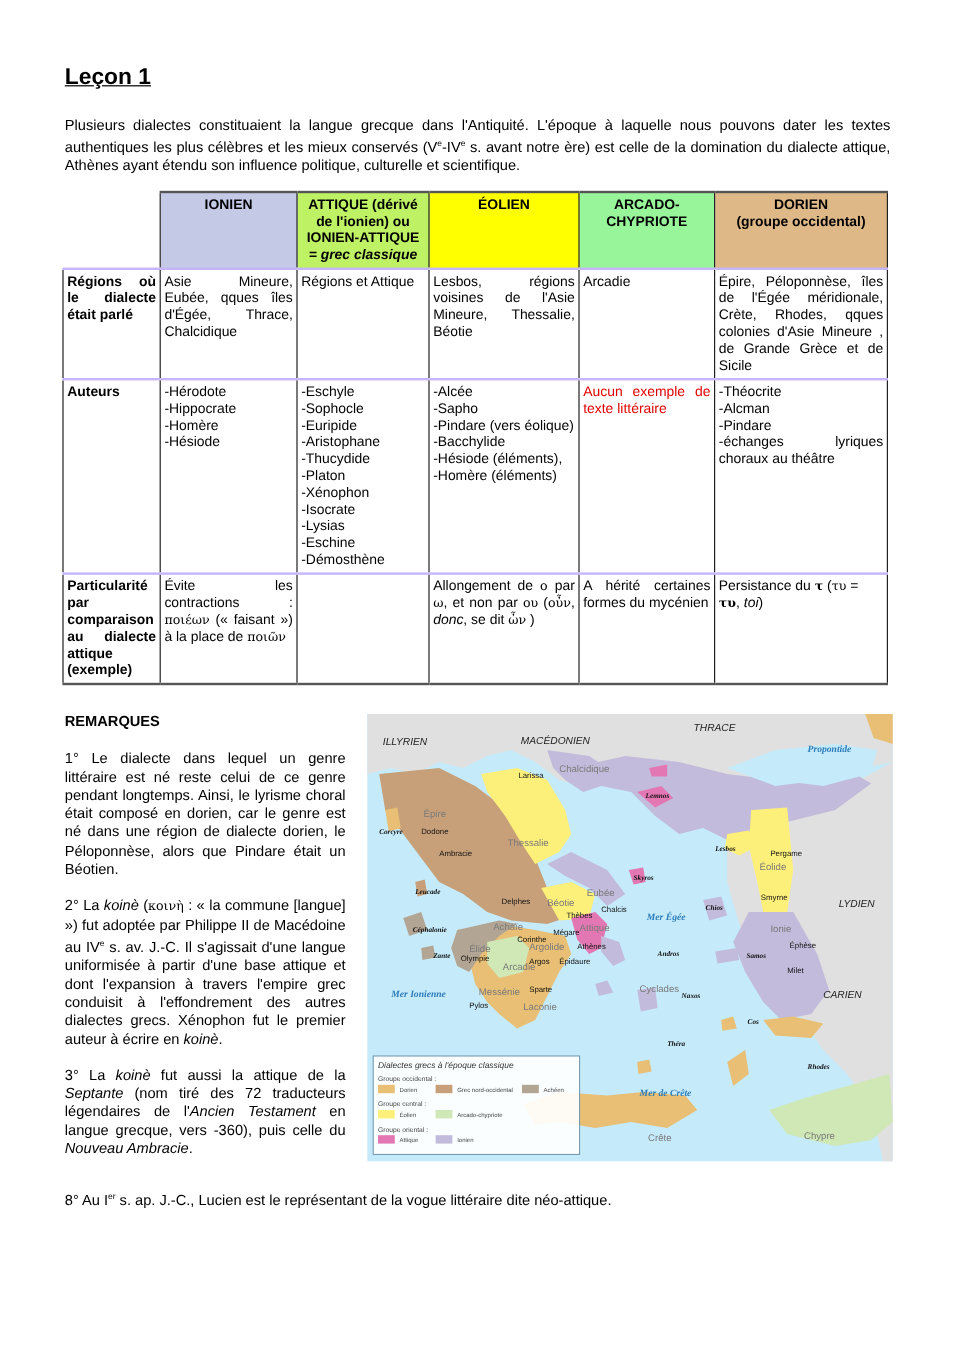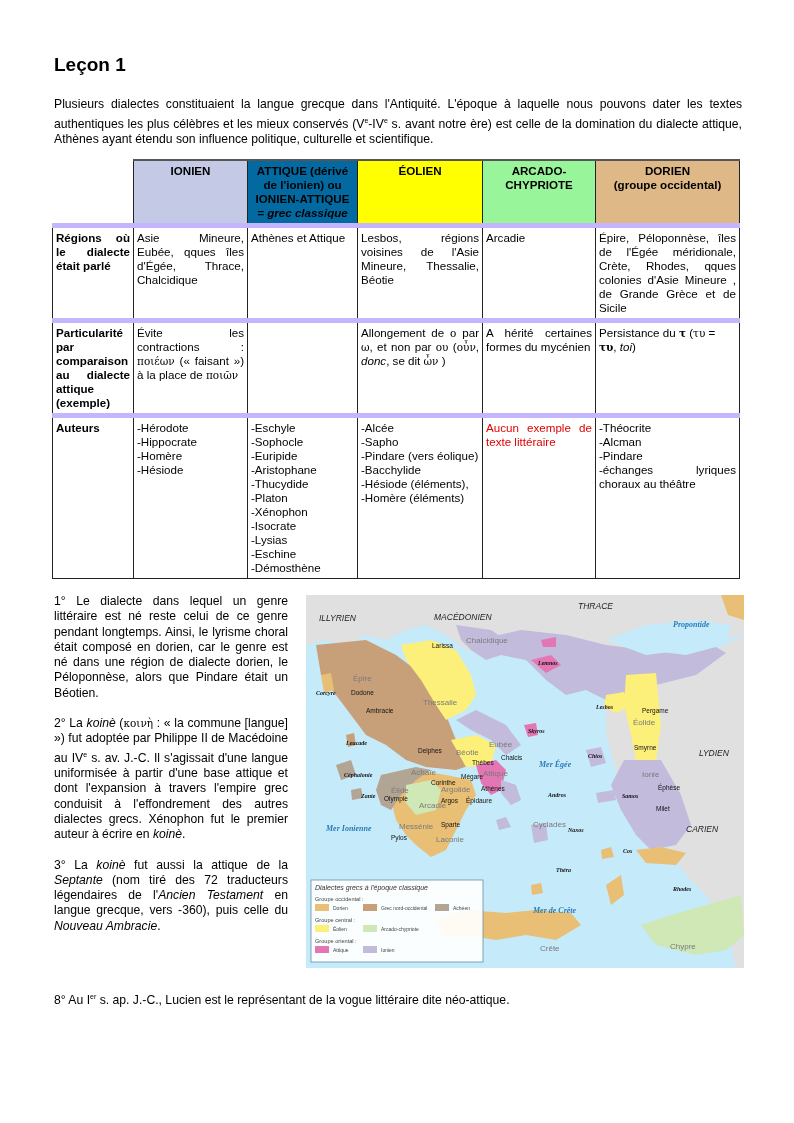--- a/index.html
+++ b/index.html
@@ -1,29 +1,29 @@
 <!DOCTYPE html>
 <html><head>
 <meta charset="utf-8">
 <style>
   html, body { margin: 0; padding: 0; background: #ffffff; }
   body { width: 794px; height: 1123px; position: relative; font-family: "Liberation Sans", sans-serif; color: #000; overflow: hidden; }
   .header { position: absolute; top: 54px; left: 54px; width: 690px; height: 26px; }
-  .lesson { position: absolute; left: 0; top: 0; font-size: 19px; font-weight: bold; }
+  .lesson { position: absolute; left: 0; top: 0; font-size: 19px; font-weight: bold; text-decoration: underline; }
   .title { position: absolute; left: 266px; top: 0; font-size: 19px; font-weight: bold; }
   .intro { position: absolute; top: 97px; left: 54px; width: 688px; font-size: 12.2px; line-height: 15.5px; text-align: justify; }
   table.dialects { position: absolute; top: 159px; left: 52px; width: 687px; border-collapse: collapse; font-size: 11.6px; line-height: 14px; table-layout: fixed; }
   table.dialects td, table.dialects th { border: 1px solid #222; vertical-align: top; padding: 3px 3px 3px 3px; }
   table.dialects tr.row-head th { border-top: 2px solid #555; }
-  table.dialects tr.body-row td { border-top: 5px solid #c4b5fd; }
+  table.dialects tr.body-row td { border-top: 2px solid #c4b5fd; }
   table.dialects tr.last td { border-bottom: 2px solid #555; }
   th.corner { border: none !important; border-bottom: 1px solid #222 !important; background: #fff; }
   th.hd { font-weight: bold; text-align: center; height: 56px; padding-top: 4px; }
   .c-ion { background: #c4c9e6; }
-  .c-att { background: #0369a1; margin-left: 44px; }
+  .c-att { background: #bef264; margin-left: 44px; }
   .c-eol { background: #ffff00; }
   .c-arc { background: #99f59a; }
   .c-dor { background: #deb887; }
   td.rowlabel { font-weight: bold; text-align: justify; }
   td.just { text-align: justify; }
   .red { color: #e00000; }
   .greek { font-family: "DejaVu Serif", serif; font-size: 10.5px; }
   .line { display: block; }
   .remarks { position: absolute; top: 594px; left: 54px; width: 234px; font-size: 12.2px; line-height: 15.3px; text-align: justify; }
   .remarks h3 { font-size: 12.2px; margin: 0 0 16px 0; font-weight: bold; }
@@ -57,32 +57,24 @@
     <th class="corner"></th>
     <th class="hd c-ion"><span>IONIEN</span></th>
     <th class="hd c-att"><span>ATTIQUE (dérivé de l'ionien) ou IONIEN-ATTIQUE</span><br><em>= grec classique</em></th>
     <th class="hd c-eol"><span>ÉOLIEN</span></th>
     <th class="hd c-arc"><span>ARCADO-CHYPRIOTE</span></th>
     <th class="hd c-dor"><span>DORIEN</span><br><span>(groupe occidental)</span></th>
   </tr>
   <tr class="body-row" style="height:84px">
     <td class="rowlabel">Régions où le dialecte était parlé</td>
     <td class="just">Asie Mineure, Eubée, qques îles d'Égée, Thrace, Chalcidique</td>
-    <td>Athènes et Attique</td>
+    <td>Régions et Attique</td>
     <td class="just">Lesbos, régions voisines de l'Asie Mineure, Thessalie, Béotie</td>
     <td>Arcadie</td>
     <td class="just">Épire, Péloponnèse, îles de l'Égée méridionale, Crète, Rhodes, qques colonies d'Asie Mineure , de Grande Grèce et de Sicile</td>
-  </tr>
-  <tr class="body-row last" style="height:90px">
-    <td class="rowlabel">Particularité par comparaison au dialecte attique (exemple)</td>
-    <td class="just"><span>Évite les contractions : </span><span class="greek">ποιέων</span><span> (« faisant ») à la place de </span><span class="greek">ποιῶν</span></td>
-    <td></td>
-    <td class="just"><span>Allongement de </span><span class="greek">ο</span><span> par </span><span class="greek">ω</span><span>, et non par </span><span class="greek">ου</span><span> (</span><span class="greek">οὖν</span><span>, </span><em>donc</em><span>, se dit </span><span class="greek">ὦν</span><span> )</span></td>
-    <td class="just">A hérité certaines formes du mycénien</td>
-    <td><span>Persistance du </span><b class="greek">τ</b><span> (</span><span class="greek">τυ</span><span> = </span><b class="greek">τυ</b><span>, </span><em>toi</em><span>)</span></td>
   </tr>
   <tr class="body-row" style="height:160px">
     <td class="rowlabel">Auteurs</td>
     <td>
       <span class="line">-Hérodote</span>
       <span class="line">-Hippocrate</span>
       <span class="line">-Homère</span>
       <span class="line">-Hésiode</span>
     </td>
     <td>
@@ -107,24 +99,33 @@
       <span class="line">-Homère (éléments)</span>
     </td>
     <td class="just red">Aucun exemple de texte littéraire</td>
     <td class="just">
       <span class="line">-Théocrite</span>
       <span class="line">-Alcman</span>
       <span class="line">-Pindare</span>
       <span class="line">-échanges lyriques choraux au théâtre</span>
     </td>
   </tr>
+  <tr class="body-row last" style="height:90px">
+    <td class="rowlabel">Particularité par comparaison au dialecte attique (exemple)</td>
+    <td class="just"><span>Évite les contractions : </span><span class="greek">ποιέων</span><span> (« faisant ») à la place de </span><span class="greek">ποιῶν</span></td>
+    <td></td>
+    <td class="just"><span>Allongement de </span><span class="greek">ο</span><span> par </span><span class="greek">ω</span><span>, et non par </span><span class="greek">ου</span><span> (</span><span class="greek">οὖν</span><span>, </span><em>donc</em><span>, se dit </span><span class="greek">ὦν</span><span> )</span></td>
+    <td class="just">A hérité certaines formes du mycénien</td>
+    <td><span>Persistance du </span><b class="greek">τ</b><span> (</span><span class="greek">τυ</span><span> = </span><b class="greek">τυ</b><span>, </span><em>toi</em><span>)</span></td>
+  </tr>
 </tbody>
   </table>
 
 <div class="remarks">
+  <h3>REMARQUES</h3>
   <p>1° Le dialecte dans lequel un genre littéraire est né reste celui de ce genre pendant longtemps. Ainsi, le lyrisme choral était composé en dorien, car le genre est né dans une région de dialecte dorien, le Péloponnèse, alors que Pindare était un Béotien.</p>
   <p><span>2° La </span><em>koinè</em><span> (</span><span class="greek">κοινὴ</span><span> : « la commune [langue] ») fut adoptée par Philippe II de Macédoine au IV</span><sup>e</sup><span> s. av. J.-C. Il s'agissait d'une langue uniformisée à partir d'une base attique et dont l'expansion à travers l'empire grec conduisit à l'effondrement des autres dialectes grecs. Xénophon fut le premier auteur à écrire en </span><em>koinè</em><span>.</span></p>
   <p><span>3° La </span><em>koinè</em><span> fut aussi la attique de la </span><em>Septante</em><span> (nom tiré des 72 traducteurs légendaires de l'</span><em>Ancien Testament</em><span> en langue grecque, vers -360), puis celle du </span><em>Nouveau Ambracie</em><span>.</span></p>
 </div>
 <div class="remark4"><span>8° Au I</span><sup>er</sup><span> s. ap. J.-C., Lucien est le représentant de la vogue littéraire dite néo-attique.</span></div>
 
 <div class="map">
   <svg viewBox="0 0 438 373" xmlns="http://www.w3.org/2000/svg">
 
     <rect x="0" y="0" width="438" height="373" fill="#c5eafa"></rect>

